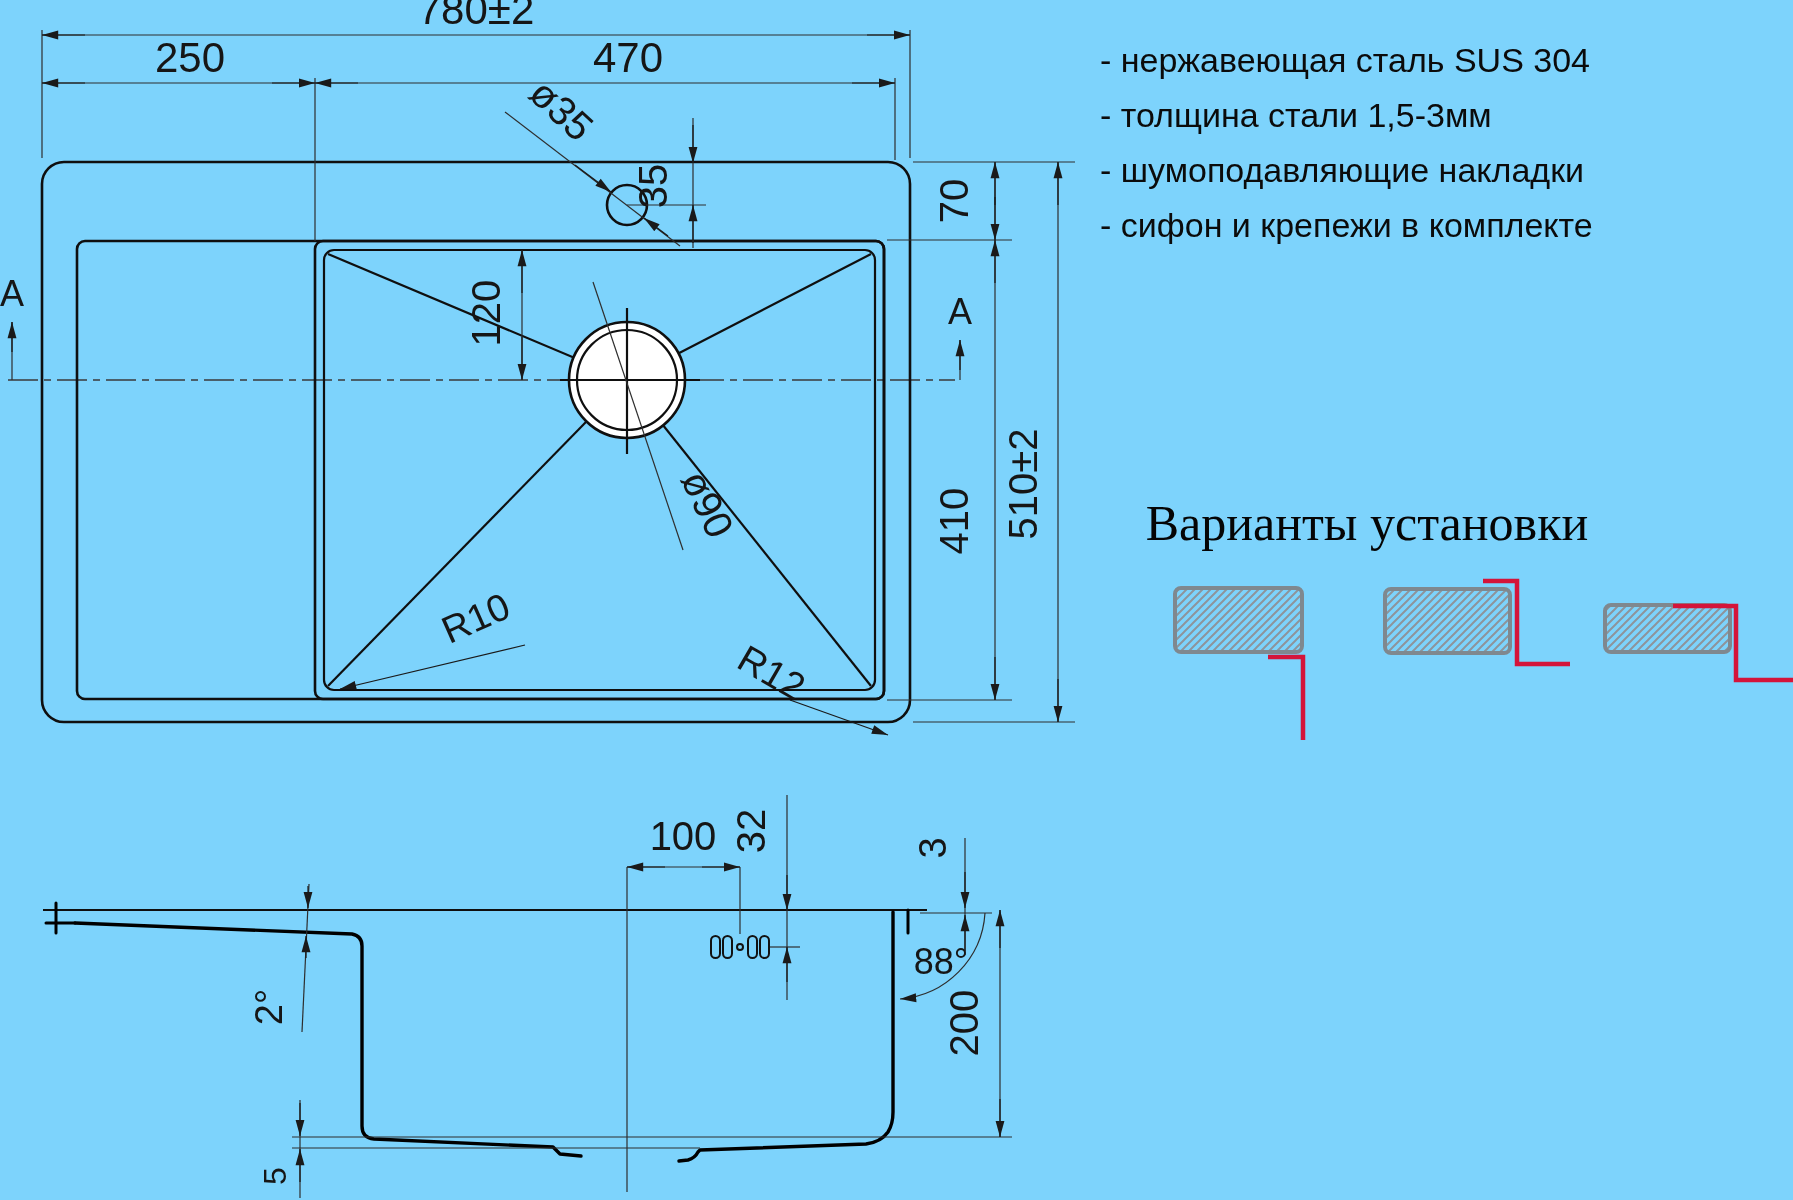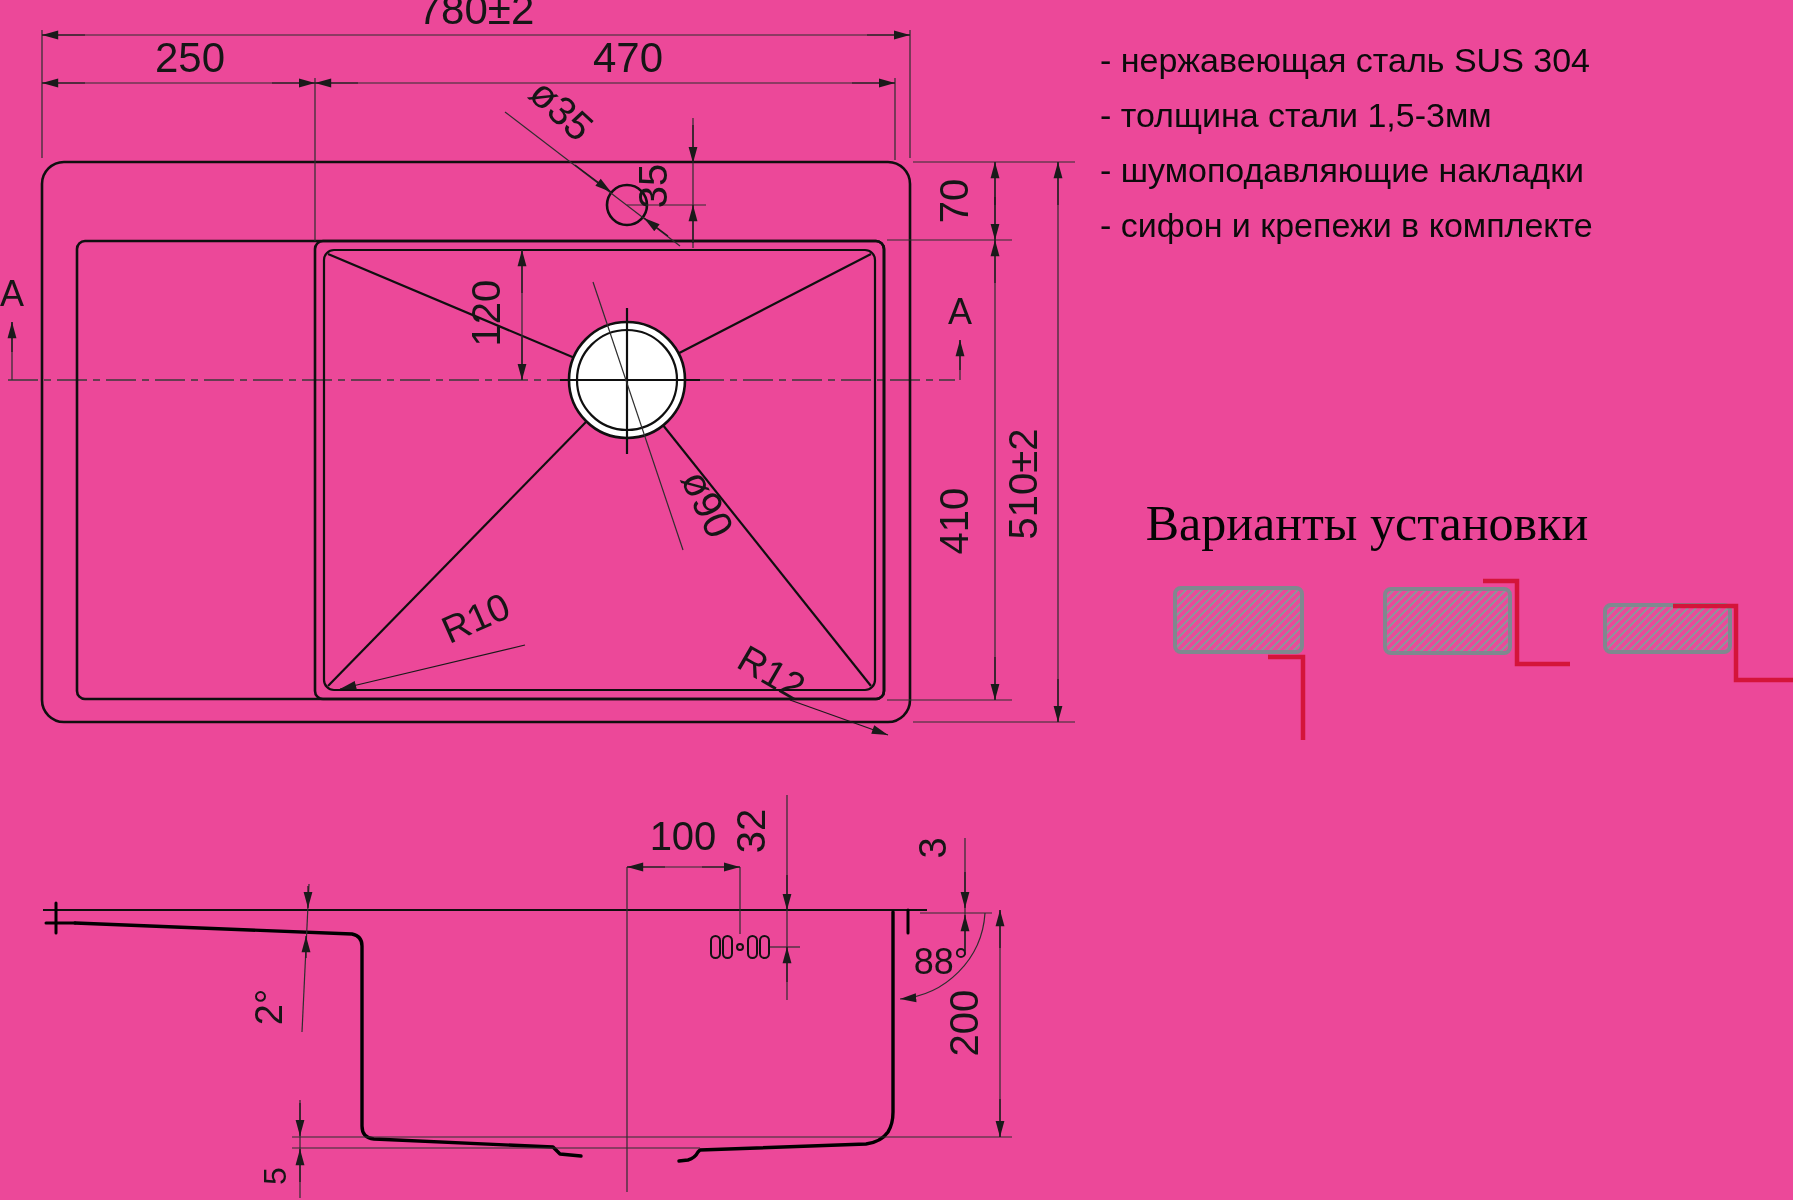--- a/index.html
+++ b/index.html
@@ -1,17 +1,17 @@
 <!DOCTYPE html>
 <html><head>
 <meta charset="utf-8">
 <style>
   html,body{margin:0;padding:0;background:#ffffff;}
   body{width:1793px;height:1200px;font-family:"Liberation Sans",sans-serif;}
-  .stage{position:relative;width:1793px;height:1200px;background:#ec4899;overflow:hidden;}
+  .stage{position:relative;width:1793px;height:1200px;background:#7dd3fc;overflow:hidden;}
   svg{display:block;}
   text{fill:#161616;}
   .dim{font-size:40px;}
   .dim-lg{font-size:42px;}
   .dim-sm{font-size:36px;}
   .dim-xs{font-size:32px;}
   .rlab{font-size:38px;}
   .alab{font-size:36px;}
   .note{font-size:34px;fill:#0b0b0b;}
   .title{font-family:"Liberation Serif",serif;font-size:50px;fill:#050505;}

